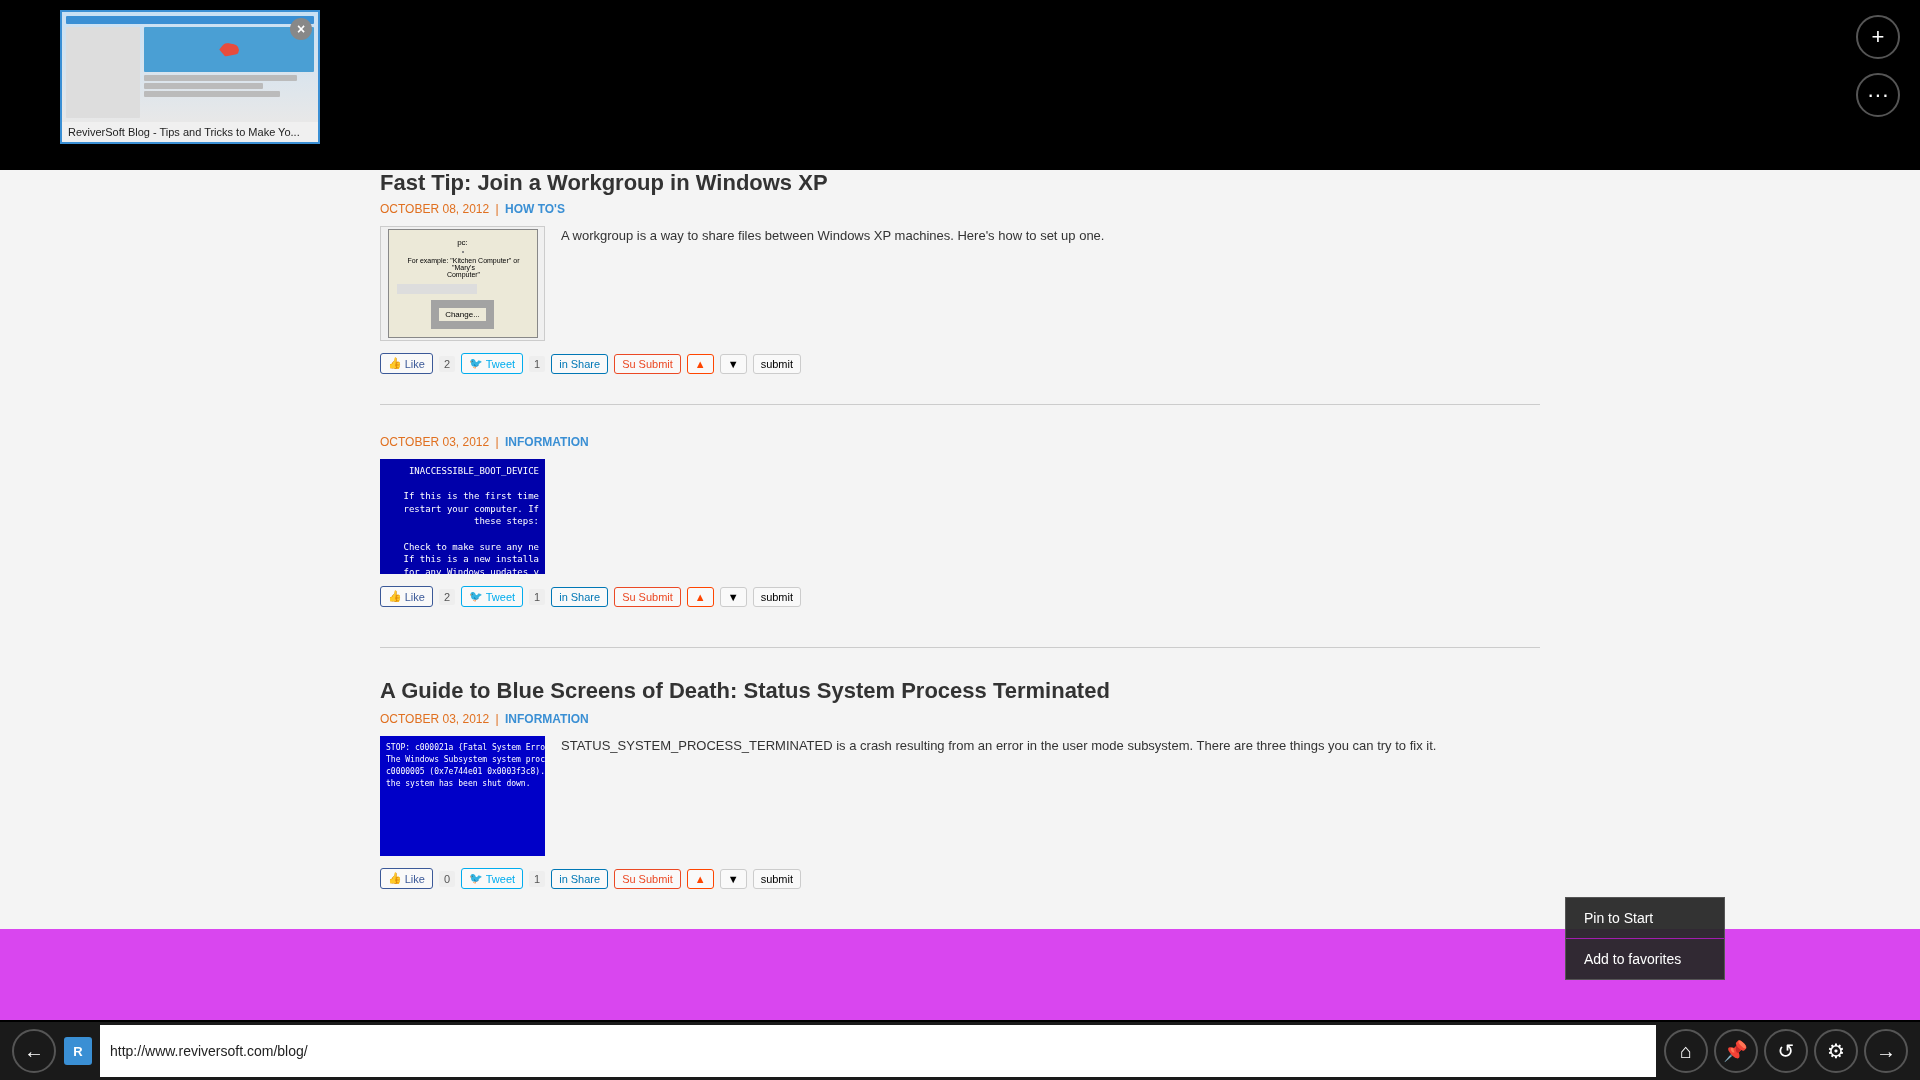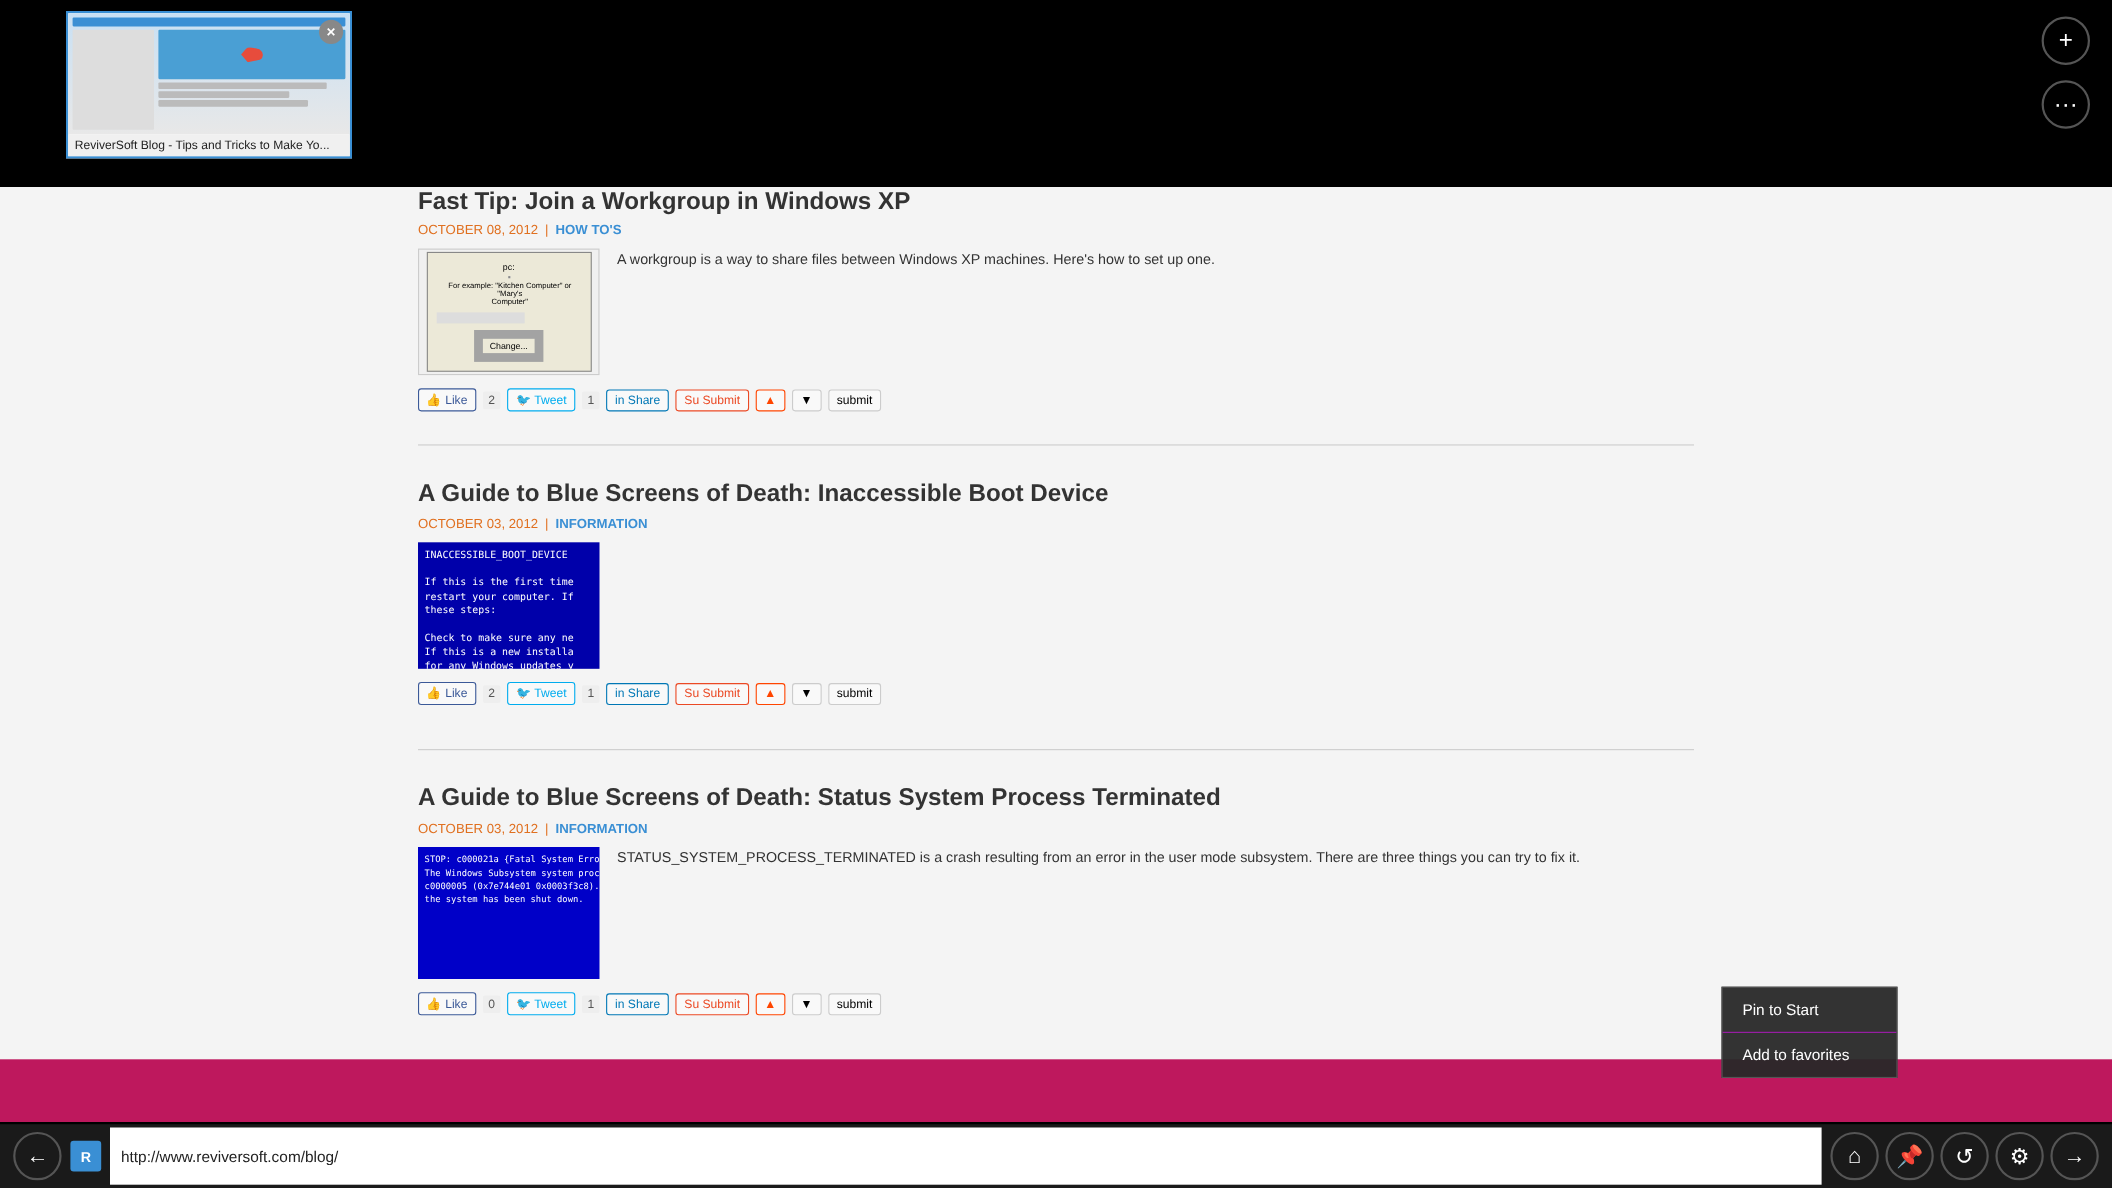--- a/index.html
+++ b/index.html
@@ -136,21 +136,21 @@
       cursor: pointer;
     }
 
     
     #browser-content {
       position: absolute;
       top: 170px;
       left: 0;
       right: 0;
       bottom: 60px;
-      background: #be185d;
+      background: #d946ef;
       overflow: hidden;
     }
 
     .content-wrapper {
       padding: 0 380px 20px 380px;
       background: #f4f4f4;
     }
 
     
     .article-divider {
@@ -201,20 +201,21 @@
     .article-image.bsod {
       width: 165px;
       height: 115px;
       background: #0000aa;
       color: #fff;
       font-family: monospace;
       font-size: 9px;
       padding: 6px;
       line-height: 1.4;
       overflow: hidden;
+      text-align: right;
     }
 
     .article-image.workgroup-img {
       width: 165px;
       height: 115px;
       background: #f0f0f0;
       border: 1px solid #ccc;
       display: flex;
       align-items: center;
       justify-content: center;
@@ -479,21 +480,20 @@
           <span>▲</span>
         </button>
         <button class="social-btn">▼</button>
         <button class="social-btn">submit</button>
       </div>
     </div>
 
     <hr class="article-divider">
 
     <div class="article">
-      <div class="article-title">A Guide to Blue Screens of Death: Inaccessible Boot Device</div>
       <div class="article-meta">
         <span class="date">OCTOBER 03, 2012</span>
         <span class="separator">|</span>
         <span class="category">INFORMATION</span>
       </div>
       <div class="article-body">
         <div class="article-image bsod">
           <div style="white-space:pre;">INACCESSIBLE_BOOT_DEVICE
 
 If this is the first time

